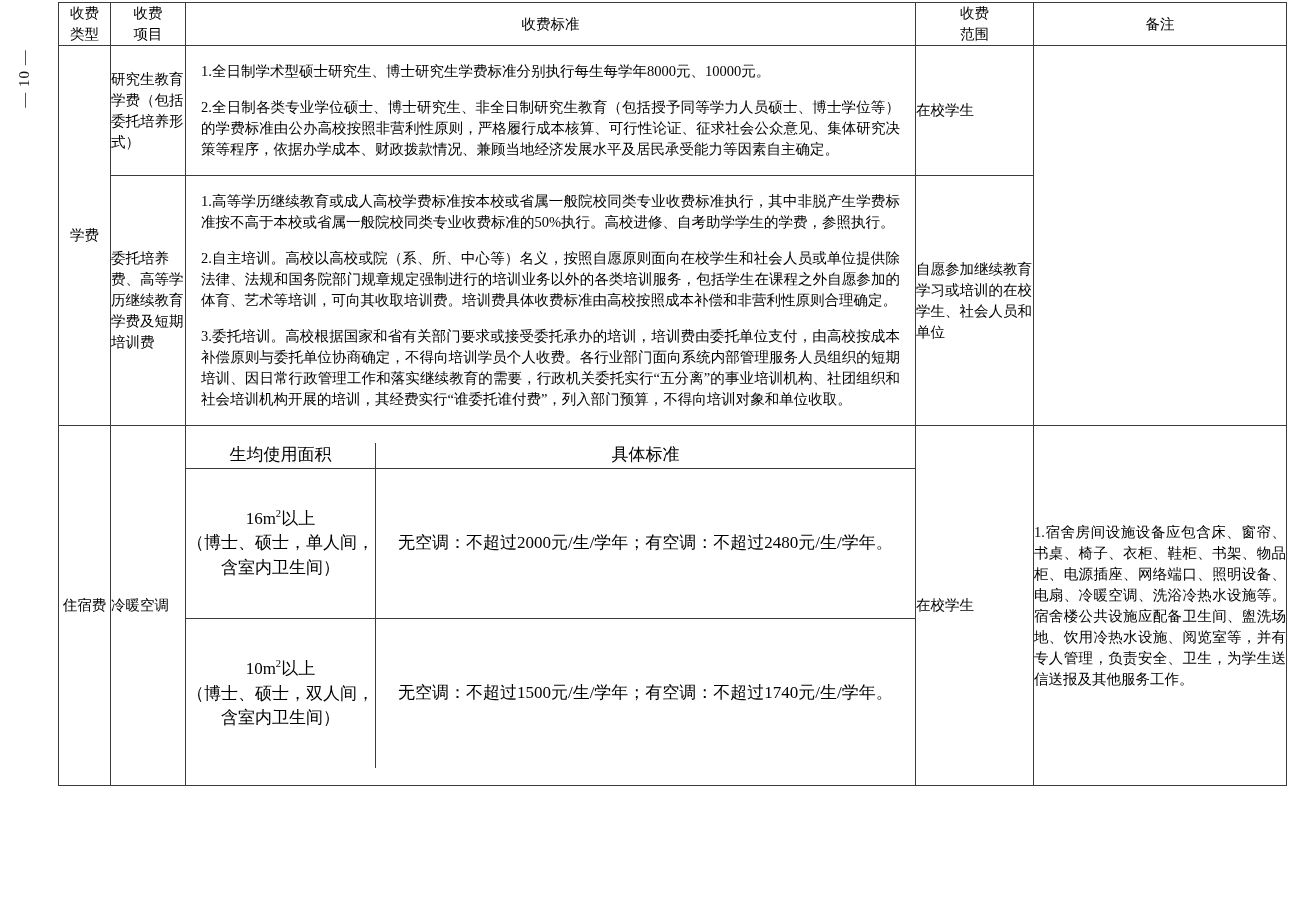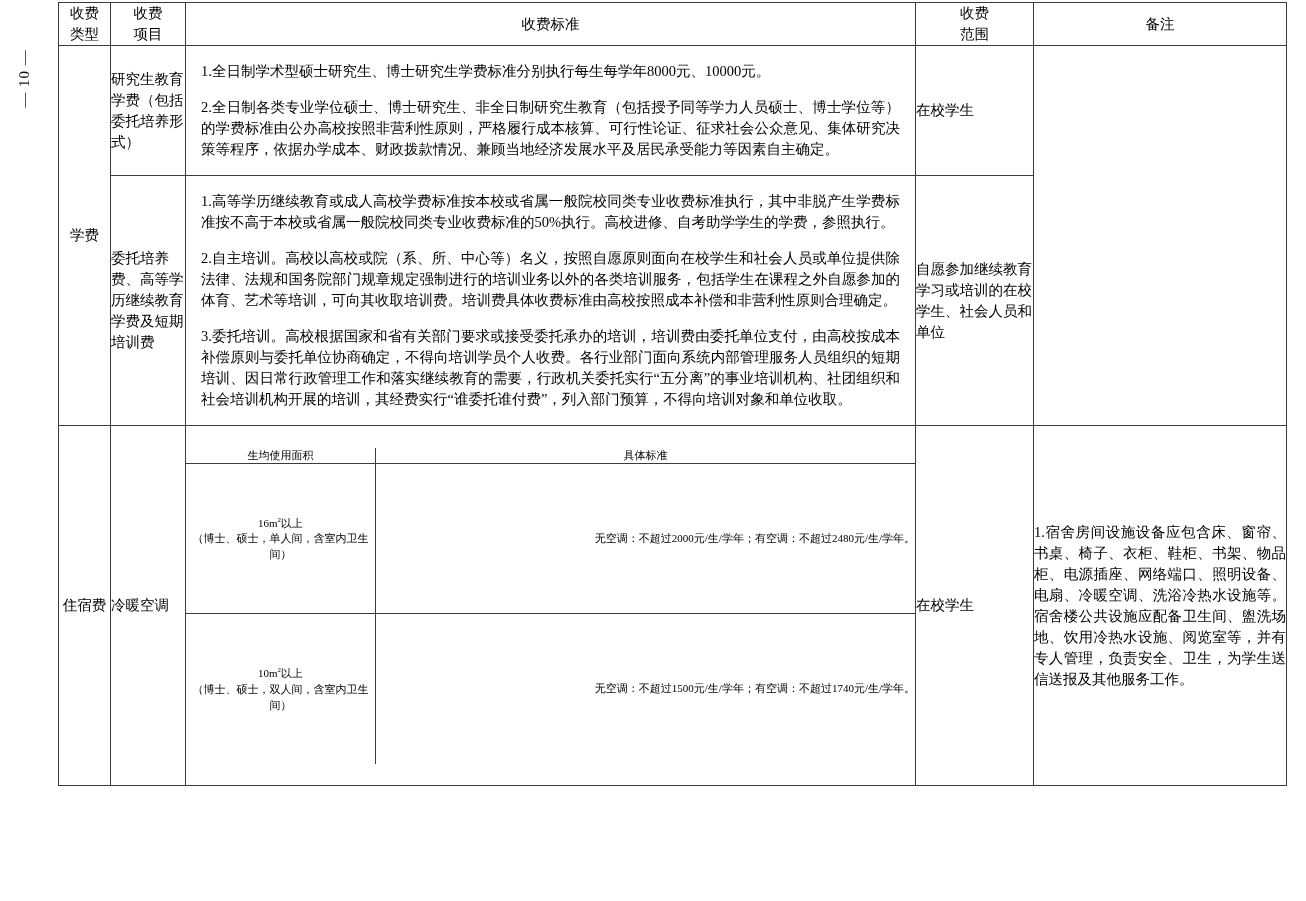--- a/index.html
+++ b/index.html
@@ -122,41 +122,41 @@
   .subwrap { padding: 0 !important; vertical-align: top; }
   .subtbl {
     width: 100%;
     border-collapse: collapse;
     table-layout: fixed;
     height: 100%;
   }
   .subtbl td {
     border: 1px solid #3b3b3b;
     padding: 0;
-    font-size: 11px;
+    font-size: 17px;
   }
   .subtbl tr:first-child td { border-top: 0; }
   .subtbl tr:last-child td { border-bottom: 0; }
   .subtbl td:first-child { border-left: 0; }
   .subtbl td:last-child { border-right: 0; }
 
   .sub-h {
     text-align: center;
     font-size: 15px;
     padding: 8px 2px;
     line-height: 1.4;
   }
   .sub-area {
     text-align: center;
     font-size: 14.2px;
     line-height: 1.65;
     padding: 6px 14px;
   }
   .sub-std {
-    text-align: right;
+    text-align: center;
     font-size: 14.6px;
     padding: 6px 8px;
     line-height: 1.5;
   }
   .sup { font-size: 0.62em; vertical-align: super; }
 </style>
 </head>
 <body>
 
 <div class="page">

